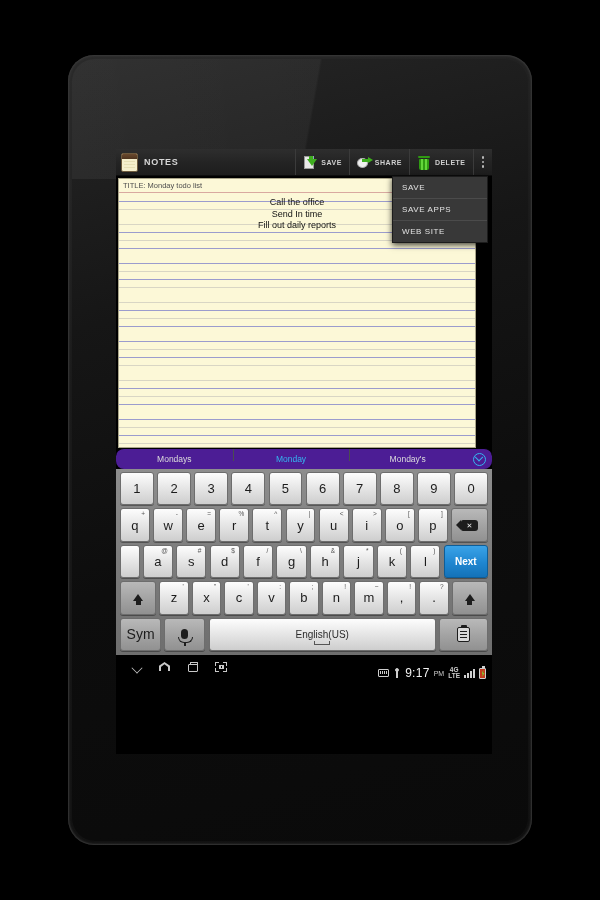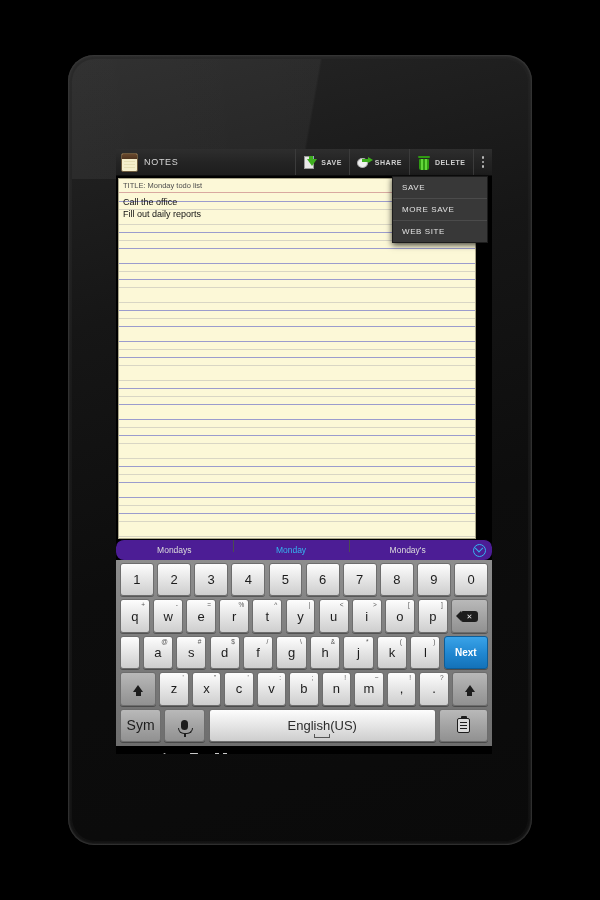--- a/index.html
+++ b/index.html
@@ -49,21 +49,21 @@
   }
 
   
   #actionbar {
     position: relative;
     height: 27px;
     background: linear-gradient(#2e2e2e,#232323 55%,#1d1d1d);
     border-bottom: 1px solid #0d0d0d;
     display: flex; align-items: center;
   }
-  #app-brand { display:flex; align-items:center; gap:6px; padding-left:5px; flex:1; }
+  #app-brand { display:flex; align-items:center; gap:6px; padding-left:5px; flex:1;font-weight:bold; }
   .notepad-ico {
     width: 17px; height: 19px; border-radius: 2px;
     background: #f5efcc;
     border: 1px solid #6d5a3d;
     position: relative; overflow:hidden;
   }
   .notepad-ico::before {
     content:""; position:absolute; left:0; top:0; right:0; height:5px;
     background: linear-gradient(#6b4a2e,#4e341f);
   }
@@ -111,21 +111,21 @@
     z-index: 40;
   }
   .menu-item {
     padding: 6px 9px;
     color: #e2e2e2; font-size: 8px; letter-spacing: .6px;
     border-bottom: 1px solid #4b4b4b;
   }
   .menu-item:last-child { border-bottom: none; }
 
   
-  #note-wrap { position: relative; height: 363px; background:#000; padding: 2px 16px 0 2px; }
+  #note-wrap { position: relative; height: 272px; background:#000; padding: 2px 16px 0 2px; }
   #paper {
     position: relative;
     height: 100%;
     background: #fcf8d7;
     border: 1px solid #aaa58a;
     overflow: hidden;
   }
   #title-row {
     position: relative; z-index:3;
     padding: 2px 4px 2px 4px;
@@ -139,20 +139,21 @@
         to bottom,
         rgba(0,0,0,0) 0px, rgba(0,0,0,0) 7px,
         #9b9ccd 7px, #9b9ccd 7.8px,
         rgba(0,0,0,0) 7.8px, rgba(0,0,0,0) 14.8px,
         #d9d6c4 14.8px, #d9d6c4 15.6px
     );
   }
   #note-body {
     position: absolute; left:0; right:0; top: 15px; z-index:2;
     padding: 3px 4px 0 4px;
+    text-align: center;
   }
   .note-line {
     height: 11.7px; line-height: 11.7px;
     font-size: 9px; color:#111; font-weight: 500;
     white-space: nowrap;
   }
 
   
   #suggest {
     height: 21px; background: #4c1d95;
@@ -205,21 +206,21 @@
   }
   .key.dark {
     background: linear-gradient(#b9b9b9,#a2a2a2 55%,#919191);
     color:#1c1c1c;
   }
   .key.blue {
     background: linear-gradient(#3aa3e8,#1f86d0 55%,#1472b8);
     border-color:#0e5d97; color:#fff; font-size:10px; font-weight:bold;
   }
   .key.sym { font-size:14px; }
-  .key.space { flex: 7.2; font-size: 13px; color:#2b2b2b; flex-direction:column; gap:1px; padding-top:6px;}
+  .key.space { flex: 7.2; font-size: 10px; color:#2b2b2b; flex-direction:column; gap:1px; padding-top:6px;}
   .key.f15 { flex: 1.5; }
   .key.f12 { flex: 1.25; }
   .space-bar-mark { width:16px;height:4px;border-left:1.4px solid #555;border-right:1.4px solid #555;border-bottom:1.4px solid #555; }
   .arrow-up {
     width:0;height:0;border-left:5px solid transparent;border-right:5px solid transparent;border-bottom:7px solid #1d1d1d;
     position:relative;
   }
   .arrow-up::after { content:""; position:absolute; left:-2.5px; top:7px; width:5px;height:4px;background:#1d1d1d; }
   .bksp-box { width:17px;height:11px;background:#1d1d1d;border-radius:2px 3px 3px 2px; position:relative;display:flex;align-items:center;justify-content:center;}
   .bksp-box::before{content:"";position:absolute;left:-5px;top:0;border-top:5.5px solid transparent;border-bottom:5.5px solid transparent;border-right:5px solid #1d1d1d;}
@@ -313,31 +314,32 @@
           </div>
           <div id="overflow">
             <i></i>
             <i></i>
             <i></i>
           </div>
         </div>
 
         <div id="menu">
           <div class="menu-item">SAVE</div>
-          <div class="menu-item">MORE SAVE</div>
+          <div class="menu-item">SAVE APPS</div>
           <div class="menu-item">WEB SITE</div>
         </div>
       </div>
 
       <div id="note-wrap">
         <div id="paper">
           <div id="title-row">TITLE: Monday todo list</div>
           <div id="lines"></div>
           <div id="note-body">
             <div class="note-line">Call the office</div>
+            <div class="note-line">Send In time</div>
             <div class="note-line">Fill out daily reports</div>
           </div>
         </div>
       </div>
 
       <div id="suggest">
         <div class="sugg">Mondays</div>
         <div class="sugg sel">Monday</div>
         <div class="sugg">Monday's</div>
         <div id="sugg-more">

